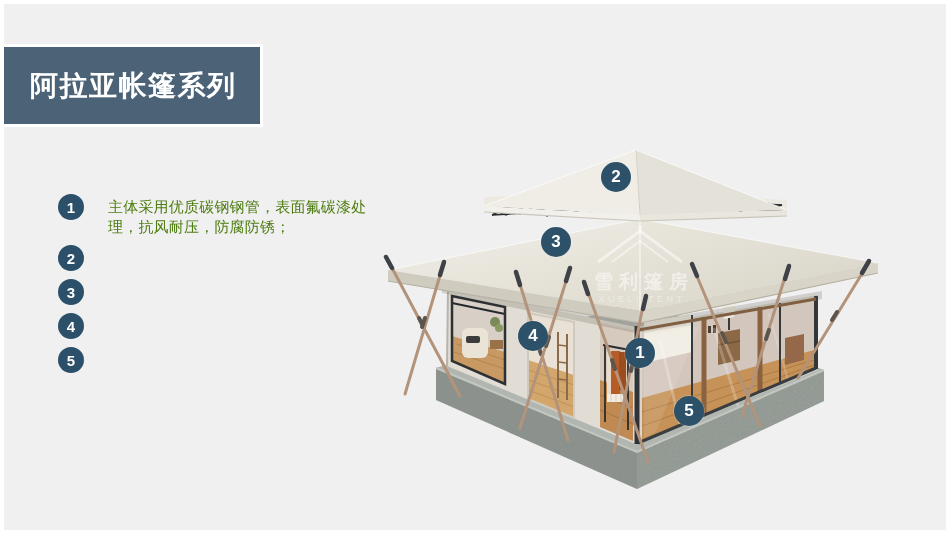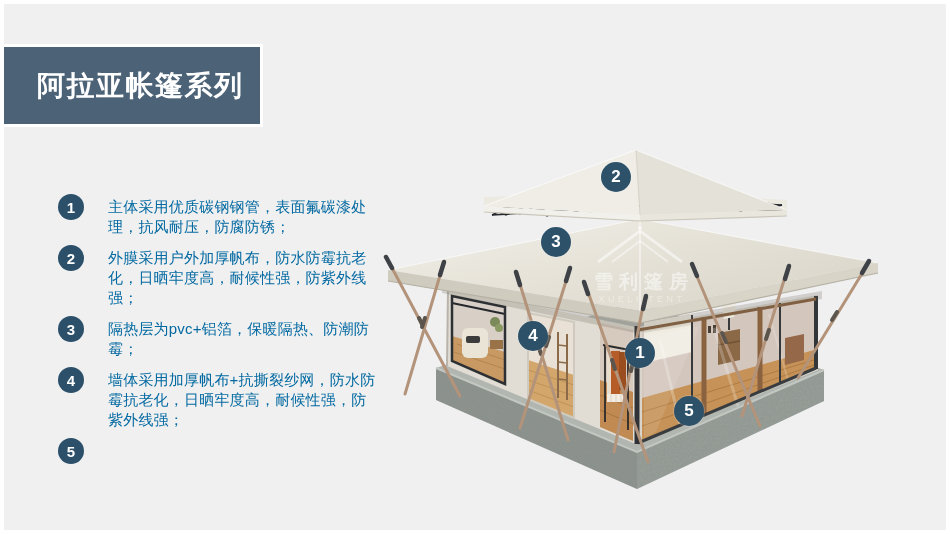--- a/index.html
+++ b/index.html
@@ -8,37 +8,37 @@
     font-family:"Liberation Sans",sans-serif;overflow:hidden;
   }
   .frame{position:absolute;inset:0;border:4px solid #ffffff;pointer-events:none;z-index:60;}
   
   .title-banner{
     position:absolute;left:0;top:44px;width:263px;height:83px;
     background:#4c6277;border:3px solid #ffffff;box-sizing:border-box;
     display:flex;align-items:center;z-index:5;
   }
   .title-banner h1{
-    margin:8px;padding-left:26px;color:#ffffff;font-size:28px;font-weight:bold;
+    margin:1px;padding-left:26px;color:#ffffff;font-size:28px;font-weight:bold;
     letter-spacing:1.5px;white-space:nowrap;
   }
   
   .features{
     position:absolute;left:58px;top:197px;width:320px;margin:0;padding:0;
     list-style:none;display:flex;flex-direction:column;gap:11px;z-index:5;
   }
   .feature-item{display:flex;align-items:flex-start;}
   .num-badge{
     flex:0 0 26px;width:26px;height:26px;border-radius:50%;background:#2c506a;
     color:#fff;font-size:15px;font-weight:bold;display:flex;align-items:center;
     justify-content:center;margin-top:-3px;
   }
   .feature-text{
     margin:0 0 0 24px;width:268px;font-size:15px;line-height:20px;
-    color:#0369a1;letter-spacing:0.2px;
+    color:#4d7c0f;letter-spacing:0.2px;
   }
   
   .tent{position:absolute;left:382px;top:128px;width:560px;height:380px;z-index:1;}
   .tent svg{display:block;}
   
   .callout{
     position:absolute;width:30px;height:30px;border-radius:50%;background:#2d5169;
     color:#fff;font-size:17px;font-weight:bold;display:flex;align-items:center;
     justify-content:center;z-index:40;box-shadow:0 0 0 1px rgba(255,255,255,0.18);
   }
@@ -58,29 +58,26 @@
     <h1>阿拉亚帐篷系列</h1>
   </div>
 
   <ul class="features">
     <li class="feature-item">
       <span class="num-badge">1</span>
       <p class="feature-text">主体采用优质碳钢钢管，表面氟碳漆处理，抗风耐压，防腐防锈；</p>
     </li>
     <li class="feature-item">
       <span class="num-badge">2</span>
-      <p class="feature-text">外膜采用户外加厚帆布，防水防霉抗老化，日晒牢度高，耐候性强，防紫外线强；</p>
     </li>
     <li class="feature-item">
       <span class="num-badge">3</span>
-      <p class="feature-text">隔热层为pvc+铝箔，保暖隔热、防潮防霉；</p>
     </li>
     <li class="feature-item">
       <span class="num-badge">4</span>
-      <p class="feature-text">墙体采用加厚帆布+抗撕裂纱网，防水防霉抗老化，日晒牢度高，耐候性强，防紫外线强；</p>
     </li>
     <li class="feature-item">
       <span class="num-badge">5</span>
     </li>
   </ul>
 
   <div class="tent">
     <svg width="560" height="380" viewBox="390 128 560 380" xmlns="http://www.w3.org/2000/svg">
       <defs>
         <linearGradient id="roofL" x1="0" y1="0" x2="0.6" y2="1">

